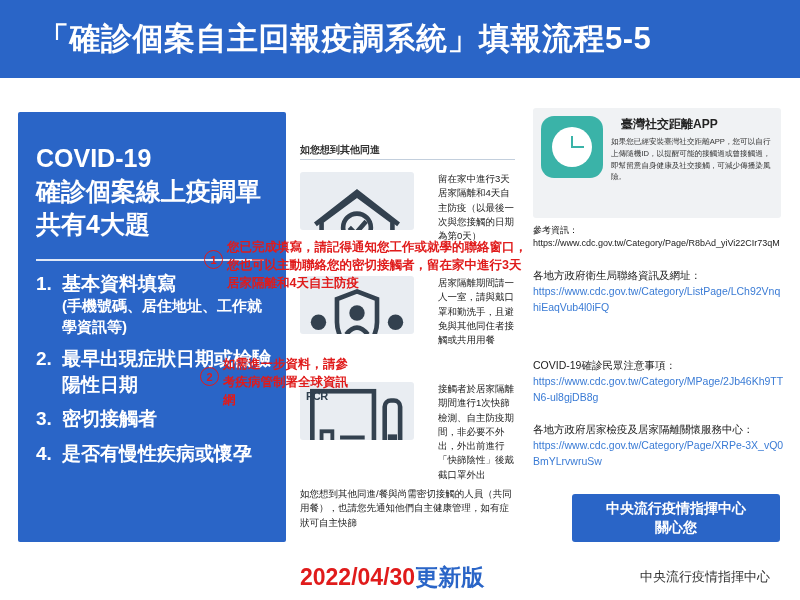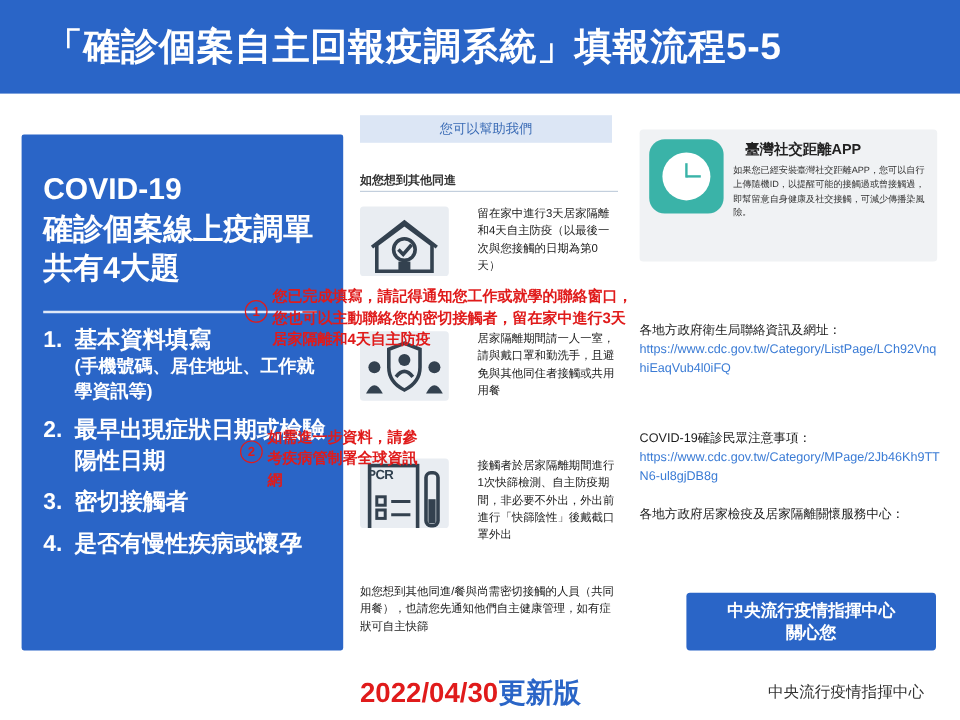--- a/index.html
+++ b/index.html
@@ -122,20 +122,21 @@
     gap: 24px;
   }
   .card-icon {
     width: 74px;
     height: 58px;
     flex: 0 0 74px;
     background: #e9edf2;
     border-radius: 3px;
     position: relative;
     overflow: hidden;
+    padding-left: 40px;
   }
   .card-text {
     font-size: 9.5px;
     line-height: 1.5;
     color: #1a1a1a;
     flex: 1;
   }
   #card1 { top: 172px; }
   #card2 { top: 276px; }
   #card3 { top: 382px; }
@@ -341,21 +342,20 @@
         <span class="lp-num">3.</span>
         <span class="lp-text">密切接觸者</span>
       </li>
       <li class="lp-item">
         <span class="lp-num">4.</span>
         <span class="lp-text">是否有慢性疾病或懷孕</span>
       </li>
     </ul>
   </div>
 
-  <div class="mid-heading">您可以幫助我們</div>
   <div class="mid-sub">如您想到其他同進</div>
   <div class="mid-rule"></div>
 
   <div class="card" id="card1">
     <div class="card-icon">
       <svg class="i-house" viewBox="0 0 74 66">
         <path d="M14 32 L37 15 L60 32 L60 54 L14 54 Z" fill="none" stroke="#33414f" stroke-width="3"></path>
         <path d="M10 34 L37 13 L64 34" fill="none" stroke="#33414f" stroke-width="3"></path>
         <circle cx="37" cy="36" r="9" fill="none" stroke="#33414f" stroke-width="3"></circle>
         <path d="M32 36 l4 4 l7 -8" fill="none" stroke="#33414f" stroke-width="3"></path>
@@ -413,33 +413,38 @@
       <div class="clock-face"></div>
       <div class="clock-h"></div>
       <div class="clock-m"></div>
     </div>
     <div class="app-right">
       <div class="app-title">臺灣社交距離APP</div>
       <div class="app-desc">如果您已經安裝臺灣社交距離APP，您可以自行上傳隨機ID，以提醒可能的接觸過或曾接觸過，即幫留意自身健康及社交接觸，可減少傳播染風險。</div>
     </div>
   </div>
 
+  <div class="ref-block">
+    <div>參考資訊：</div>
+    <div>https://www.cdc.gov.tw/Category/Page/R8bAd_yiVi22CIr73qM</div>
+  </div>
 
   <div class="link-block" id="links1">
     <div class="link-title">各地方政府衛生局聯絡資訊及網址：</div>
     <div class="link-url">https://www.cdc.gov.tw/Category/ListPage/LCh92VnqhiEaqVub4l0iFQ</div>
   </div>
 
   <div class="link-block" id="links2">
     <div class="link-title">COVID-19確診民眾注意事項：</div>
     <div class="link-url">https://www.cdc.gov.tw/Category/MPage/2Jb46Kh9TTN6-ul8gjDB8g</div>
   </div>
 
   <div class="link-block" id="links3">
     <div class="link-title">各地方政府居家檢疫及居家隔離關懷服務中心：</div>
+    <div class="link-url">https://www.cdc.gov.tw/Category/Page/XRPe-3X_vQ0BmYLrvwruSw</div>
   </div>
 
   <div class="cecc-box">
     <div>中央流行疫情指揮中心</div>
     <div>關心您</div>
   </div>
 
   <div class="footer-date">
     <span>2022/04/30</span><span class="upd">更新版</span>
   </div>

